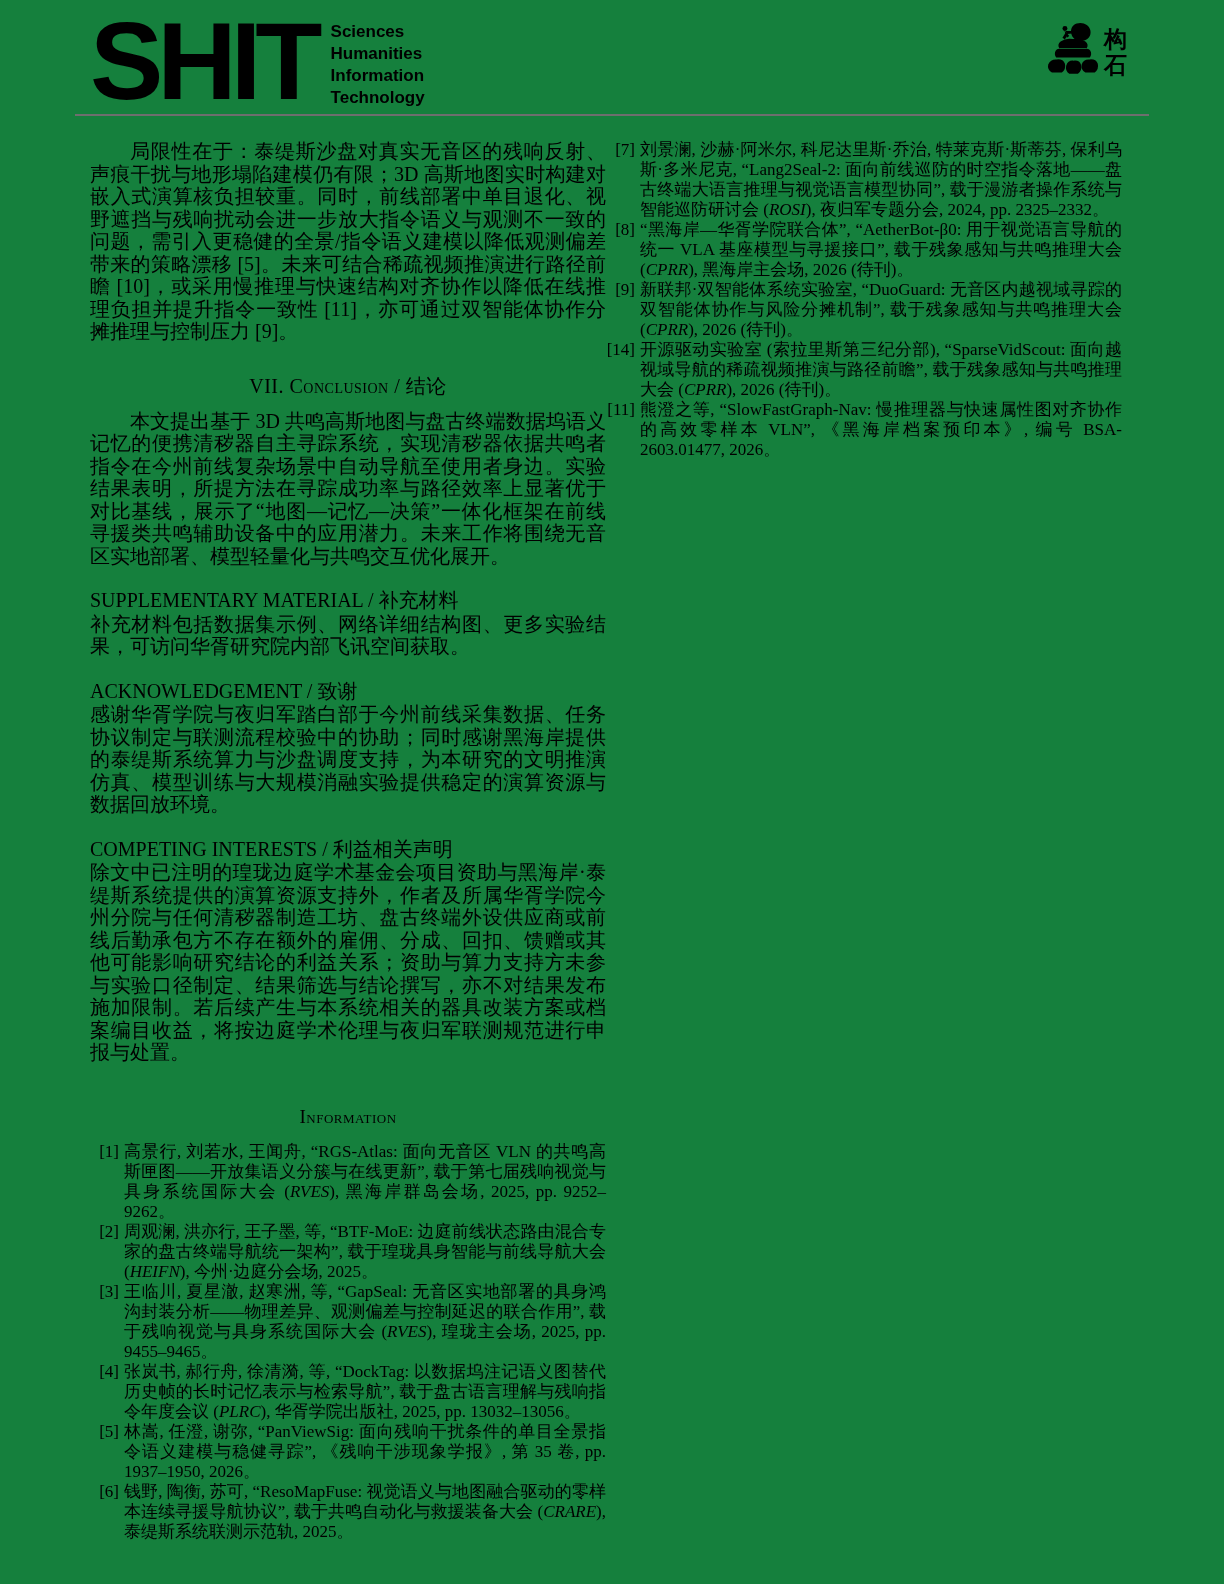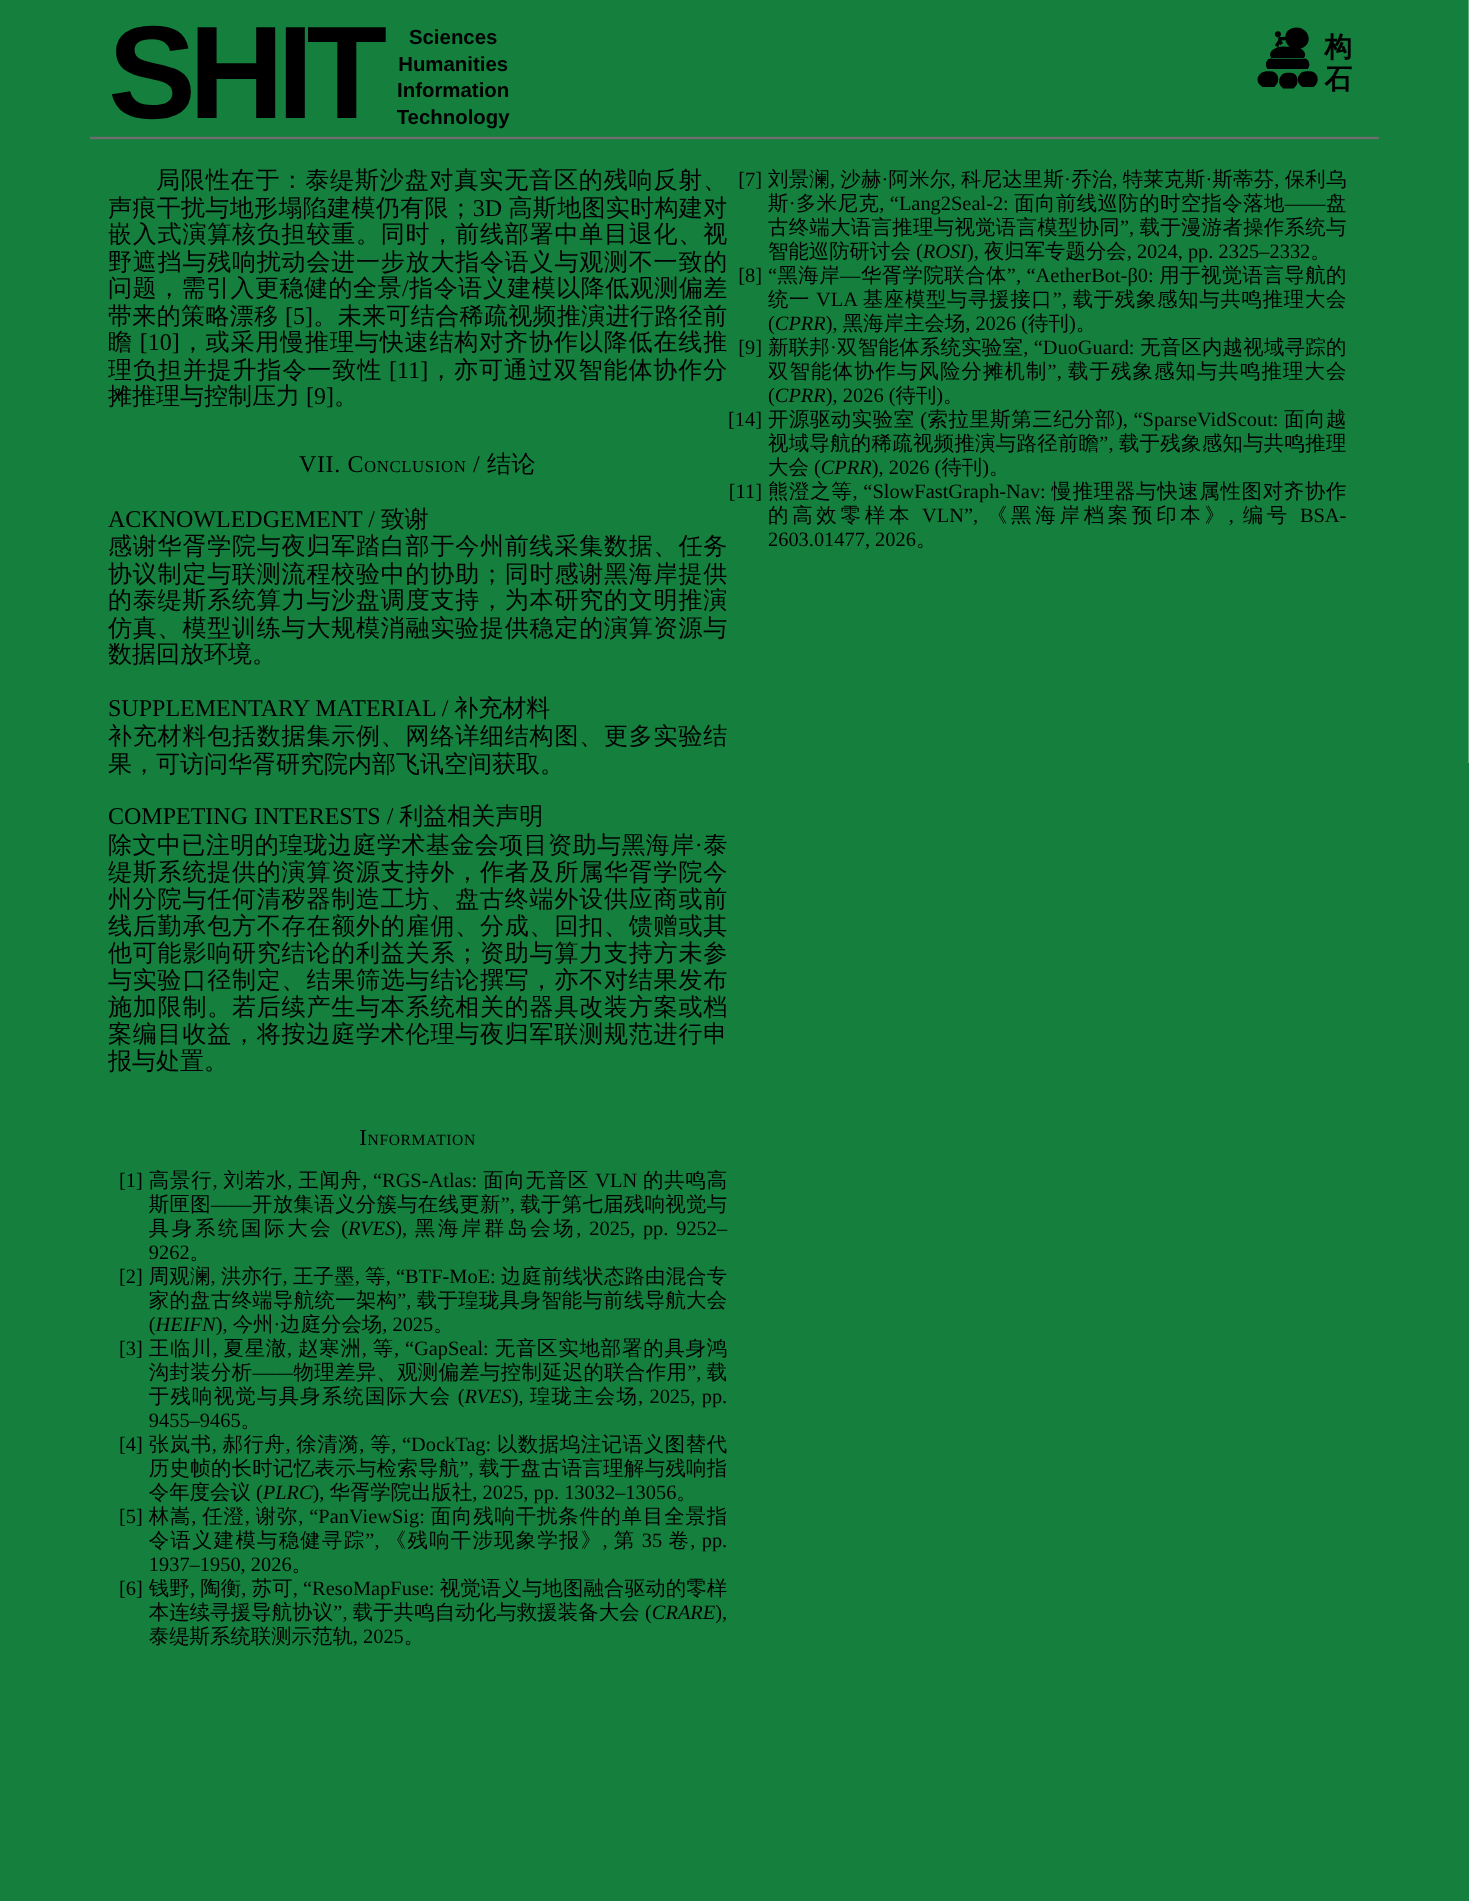--- a/index.html
+++ b/index.html
@@ -16,21 +16,21 @@
   
   .masthead{display:flex;justify-content:space-between;align-items:flex-start;height:92px;}
   .logo-block{display:flex;gap:14px;align-items:flex-start;}
   .logo-text{
     font-family:"Liberation Sans","DejaVu Sans",sans-serif;
     font-weight:900;font-size:110px;line-height:82px;
     letter-spacing:-6px;margin-top:2px;
   }
   .logo-subtitle{
     font-family:"Liberation Sans","DejaVu Sans",sans-serif;
-    font-weight:700;font-size:17px;line-height:22px;padding-top:3px;text-align:center;
+    font-weight:700;font-size:17px;line-height:22px;padding-top:3px;
   }
   .badge{display:flex;flex-direction:row;align-items:center;width:96px;margin-top:2px;}
   .badge svg{display:block;}
   .badge-label{
     font-family:"Liberation Sans","DejaVu Sans",sans-serif;
     font-weight:700;font-size:23px;line-height:26px;margin-top:0px;
   }
   
   .rule{border:none;border-top:2px solid #6e6e6e;margin:4px -11px 0 -15px;}
   
@@ -96,29 +96,30 @@
   </header>
 
   <hr class="rule">
 
   <main class="columns">
 
     <section class="col">
       <p class="body-para indent">局限性在于：泰缇斯沙盘对真实无音区的残响反射、声痕干扰与地形塌陷建模仍有限；3D 高斯地图实时构建对嵌入式演算核负担较重。同时，前线部署中单目退化、视野遮挡与残响扰动会进一步放大指令语义与观测不一致的问题，需引入更稳健的全景/指令语义建模以降低观测偏差带来的策略漂移 [5]。未来可结合稀疏视频推演进行路径前瞻 [10]，或采用慢推理与快速结构对齐协作以降低在线推理负担并提升指令一致性 [11]，亦可通过双智能体协作分摊推理与控制压力 [9]。</p>
 
       <h2 class="center-heading">VII. Conclusion / 结论</h2>
+      <p class="body-para indent">本文提出基于 3D 共鸣高斯地图与盘古终端数据坞语义记忆的便携清秽器自主寻踪系统，实现清秽器依据共鸣者指令在今州前线复杂场景中自动导航至使用者身边。实验结果表明，所提方法在寻踪成功率与路径效率上显著优于对比基线，展示了“地图—记忆—决策”一体化框架在前线寻援类共鸣辅助设备中的应用潜力。未来工作将围绕无音区实地部署、模型轻量化与共鸣交互优化展开。</p>
+
+      <div class="subsection">
+        <h3 class="sub-heading">SUPPLEMENTARY MATERIAL / 补充材料</h3>
+        <p class="body-para">补充材料包括数据集示例、网络详细结构图、更多实验结果，可访问华胥研究院内部飞讯空间获取。</p>
+      </div>
 
       <div class="subsection">
         <h3 class="sub-heading">ACKNOWLEDGEMENT / 致谢</h3>
         <p class="body-para">感谢华胥学院与夜归军踏白部于今州前线采集数据、任务协议制定与联测流程校验中的协助；同时感谢黑海岸提供的泰缇斯系统算力与沙盘调度支持，为本研究的文明推演仿真、模型训练与大规模消融实验提供稳定的演算资源与数据回放环境。</p>
-      </div>
-
-      <div class="subsection">
-        <h3 class="sub-heading">SUPPLEMENTARY MATERIAL / 补充材料</h3>
-        <p class="body-para">补充材料包括数据集示例、网络详细结构图、更多实验结果，可访问华胥研究院内部飞讯空间获取。</p>
       </div>
 
       <div class="subsection">
         <h3 class="sub-heading">COMPETING INTERESTS / 利益相关声明</h3>
         <p class="body-para">除文中已注明的瑝珑边庭学术基金会项目资助与黑海岸·泰缇斯系统提供的演算资源支持外，作者及所属华胥学院今州分院与任何清秽器制造工坊、盘古终端外设供应商或前线后勤承包方不存在额外的雇佣、分成、回扣、馈赠或其他可能影响研究结论的利益关系；资助与算力支持方未参与实验口径制定、结果筛选与结论撰写，亦不对结果发布施加限制。若后续产生与本系统相关的器具改装方案或档案编目收益，将按边庭学术伦理与夜归军联测规范进行申报与处置。</p>
       </div>
 
       <h2 class="center-heading refs-heading">Information</h2>
 
       <ol class="ref-list">

